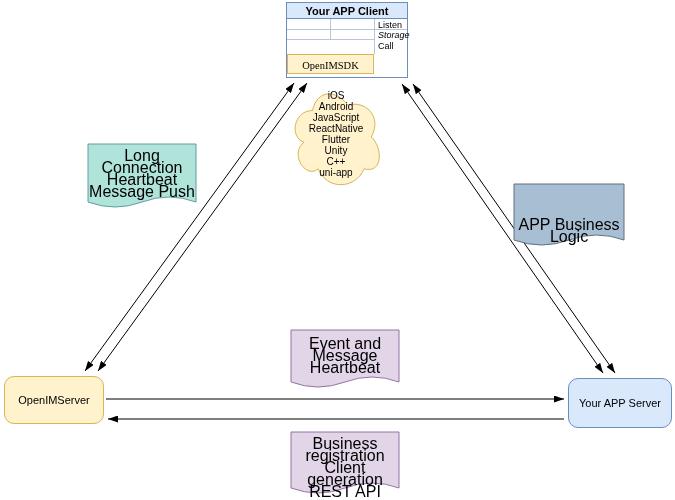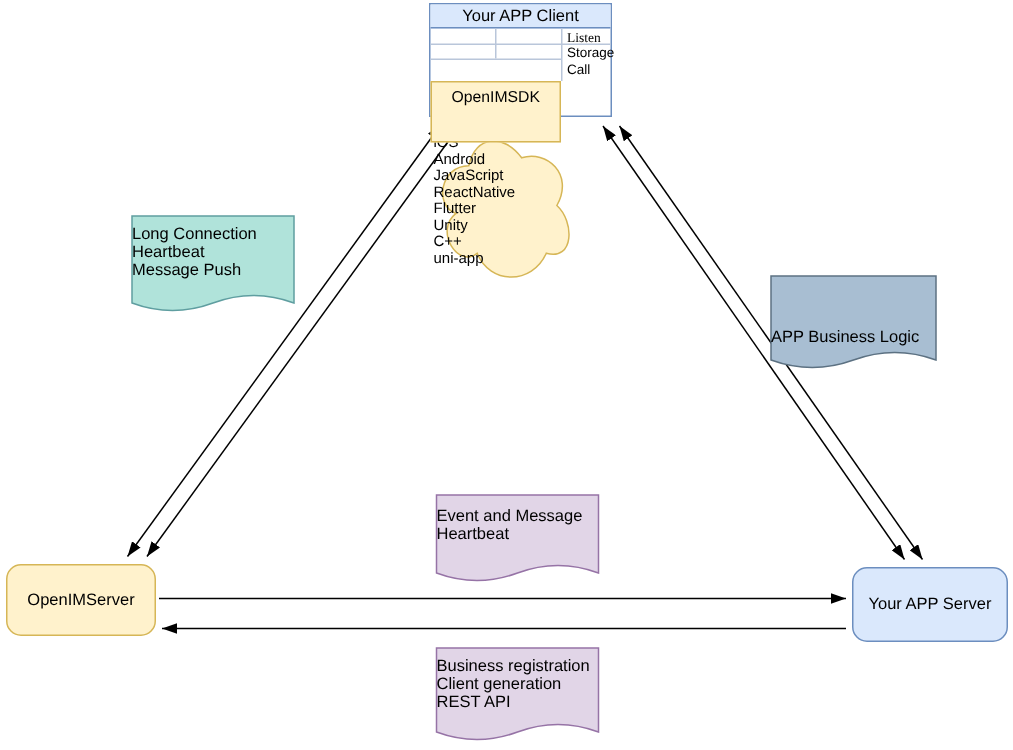--- a/index.html
+++ b/index.html
@@ -18,41 +18,41 @@
 
   
   .node { position: absolute; display: flex; align-items: center; justify-content: center;
           font-size: 11px; border: 1px solid; border-radius: 10px; z-index: 3; }
   #openim-server { left: 4px;  top: 376px; width: 100px; height: 48px; border-color: #d6b656; }
   #app-server    { left: 568px; top: 378px; width: 104px; height: 50px; border-color: #6c8ebf; }
 
   
   .client { position: absolute; left: 286px; top: 2px; width: 122px; height: 76px;
             background: #ffffff; border: 1px solid #6c8ebf; z-index: 3; }
-  .client-header { height: 16px; line-height: 16px; text-align: center; font-weight: normal;
+  .client-header { height: 16px; line-height: 16px; text-align: center; font-weight: bold;
                    font-size: 11px; border-bottom: 1px solid #6c8ebf; }
   .client .hline { position: absolute; height: 0; border-top: 1px solid #b9c6da; }
   .hline-1 { top: 26px; left: 0; width: 120px; }
   .hline-2 { top: 36px; left: 0; width: 87px; }
   .client .vline { position: absolute; width: 0; border-left: 1px solid #b9c6da; }
   .vline-main { left: 87px; top: 16px; height: 35px; }
   .vline-sub  { left: 43px; top: 16px; height: 20px; }
   .port { position: absolute; left: 91px; font-size: 9px; line-height: 10px; }
-  .port-listen  { top: 17px; font-family: Liberation Serif, serif; }
-  .port-storage { top: 27px; }
+  .port-listen  { top: 17px; }
+  .port-storage { top: 27px; font-style: italic; }
   .port-call    { top: 38px; }
-  .sdk { position: absolute; left: 0; top: 51px; width: 87px; height: 41px;
-         border: 1px solid #d6b656; text-align: center; line-height: 21px; font-size: 10.5px; }
+  .sdk { position: absolute; left: 0; top: 51px; width: 87px; height: 20px;
+         border: 1px solid #d6b656; text-align: center; line-height: 21px; font-size: 10.5px; font-family: Liberation Serif, serif; }
 
   
-  .cloud-text { position: absolute; left: 289px; top: 90px; width: 94px; text-align: left;
+  .cloud-text { position: absolute; left: 289px; top: 90px; width: 94px; text-align: center;
                 font-size: 10px; line-height: 11px; z-index: 2; }
 
   
-  .callout-text { position: absolute; text-align: left; font-size: 11px; line-height: 12px; z-index: 2; }
+  .callout-text { position: absolute; text-align: center; font-size: 16px; line-height: 12px; z-index: 2; }
   #callout-long-connection { left: 88px;  top: 150px; width: 108px; }
   #callout-business-logic  { left: 514px; top: 219px; width: 110px; }
   #callout-event-callback  { left: 291px; top: 338px; width: 108px; }
   #callout-rest-api        { left: 291px; top: 438px; width: 108px; }
 </style>
 </head>
 <body>
 
 <div class="canvas">
 

